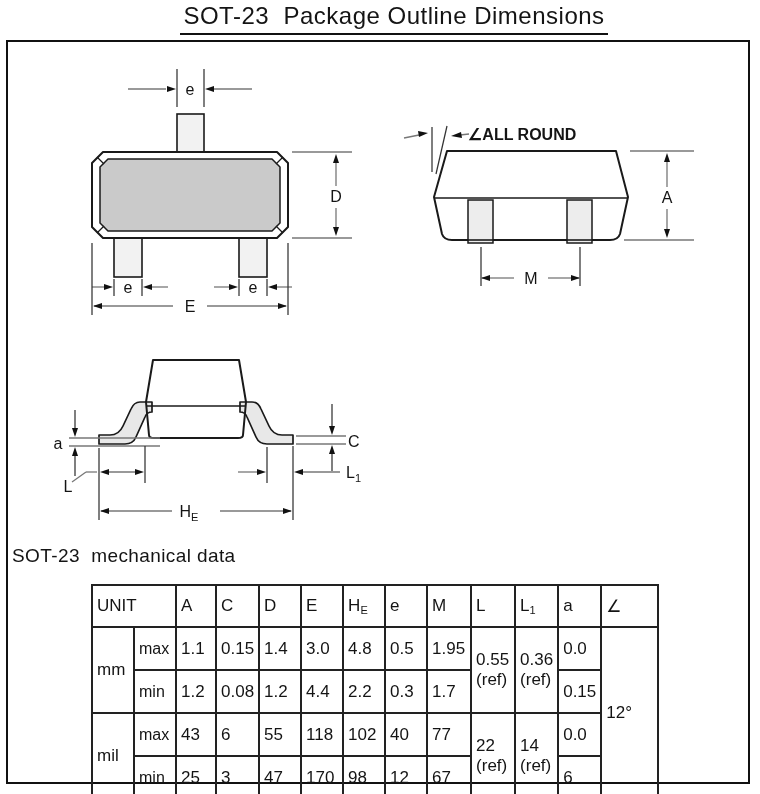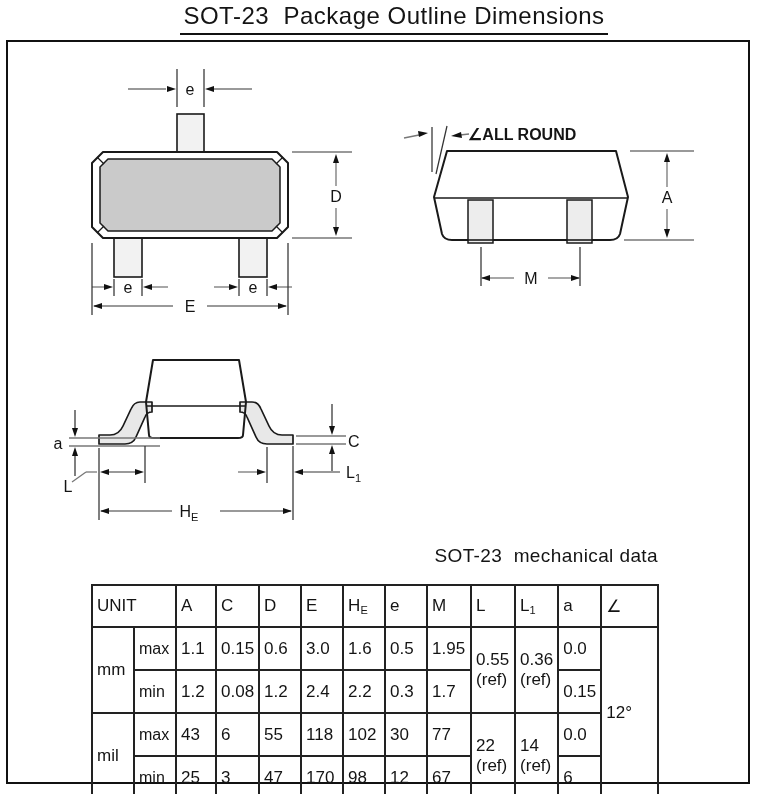--- a/index.html
+++ b/index.html
@@ -4,21 +4,21 @@
 <style>
   html,body{margin:0;padding:0;background:#fff;}
   body{width:760px;height:794px;position:relative;overflow:hidden;
        font-family:"Liberation Sans",sans-serif;color:#141414;}
   .page-title{position:absolute;top:2px;left:14px;width:760px;text-align:center;
        font-size:24px;letter-spacing:0.5px;}
   .page-title span{display:inline-block;border-bottom:2px solid #111;padding:0 3px 3px 3px;}
   .frame{position:absolute;left:6px;top:40px;width:744px;height:744px;
        border:2px solid #111;background:#fff;box-sizing:border-box;}
   .drawing{position:absolute;left:0;top:0;width:760px;height:794px;}
-  .subtitle{position:absolute;left:0;top:545px;width:658px;text-align:right;
+  .subtitle{position:absolute;left:12px;top:545px;width:658px;
        font-size:19px;letter-spacing:0.4px;}
   svg text{font-family:"Liberation Sans",sans-serif;fill:#141414;font-size:16px;}
   .tsub{font-size:11px;}
   .ah{fill:#111;stroke:none;}
   .dim{stroke:#777;stroke-width:1.3;fill:none;}
   .ext{stroke:#333;stroke-width:1.25;fill:none;}
   .edge{stroke:#1a1a1a;stroke-width:2;stroke-linejoin:round;fill:none;}
   .mech-table{position:absolute;left:91px;top:584px;border-collapse:collapse;
        table-layout:fixed;}
   .mech-table th,.mech-table td{border:2px solid #222;text-align:left;
@@ -240,56 +240,56 @@
     <th>L</th>
     <th><span>L</span><span class="sub">1</span></th>
     <th>a</th>
     <th>∠</th>
   </tr>
   <tr>
     <td rowspan="2">mm</td>
     <td style="font-size:16px">max</td>
     <td>1.1</td>
     <td>0.15</td>
-    <td>0.6</td>
+    <td>1.4</td>
     <td>3.0</td>
-    <td>1.6</td>
+    <td>4.8</td>
     <td>0.5</td>
     <td>1.95</td>
     <td rowspan="2" class="ref-cell">
           <div>0.55</div>
           <div>(ref)</div>
         </td>
     <td rowspan="2" class="ref-cell">
           <div>0.36</div>
           <div>(ref)</div>
         </td>
     <td>0.0</td>
     <td rowspan="4">12°</td>
   </tr>
   <tr>
     <td style="font-size:16px">min</td>
     <td>1.2</td>
     <td>0.08</td>
     <td>1.2</td>
-    <td>2.4</td>
+    <td>4.4</td>
     <td>2.2</td>
     <td>0.3</td>
     <td>1.7</td>
     <td>0.15</td>
   </tr>
   <tr>
     <td rowspan="2">mil</td>
     <td style="font-size:16px">max</td>
     <td>43</td>
     <td>6</td>
     <td>55</td>
     <td>118</td>
     <td>102</td>
-    <td>30</td>
+    <td>40</td>
     <td>77</td>
     <td rowspan="2" class="ref-cell">
           <div>22</div>
           <div>(ref)</div>
         </td>
     <td rowspan="2" class="ref-cell">
           <div>14</div>
           <div>(ref)</div>
         </td>
     <td>0.0</td>

